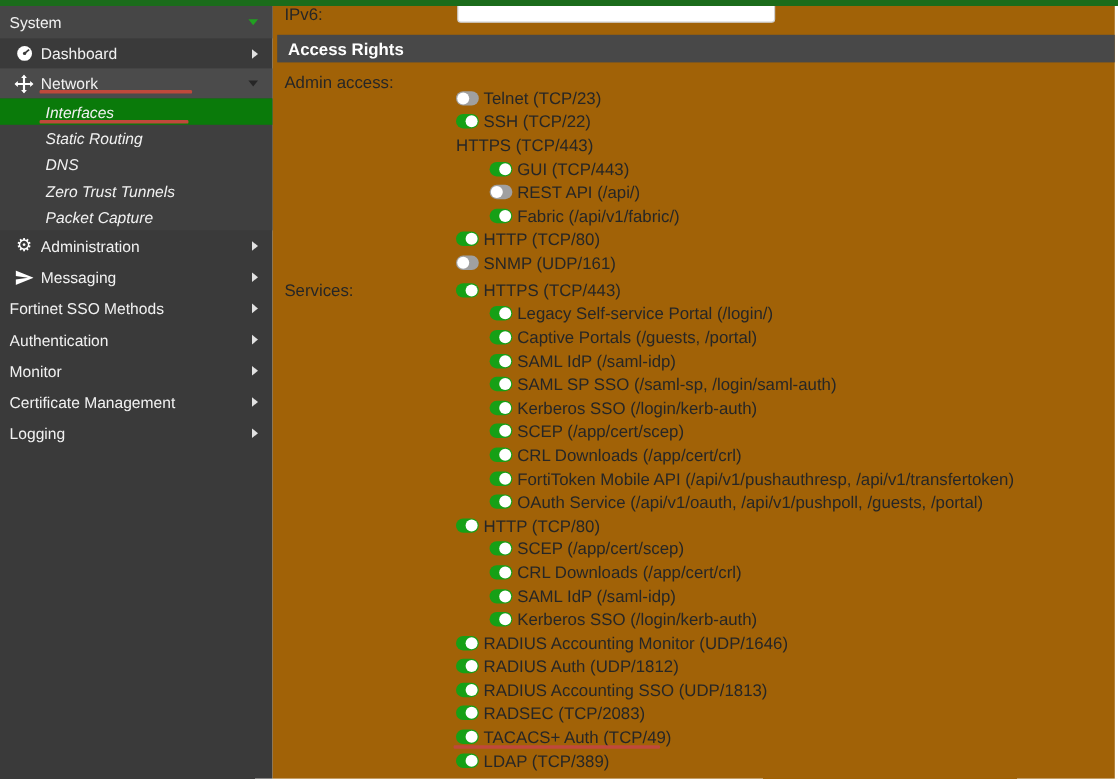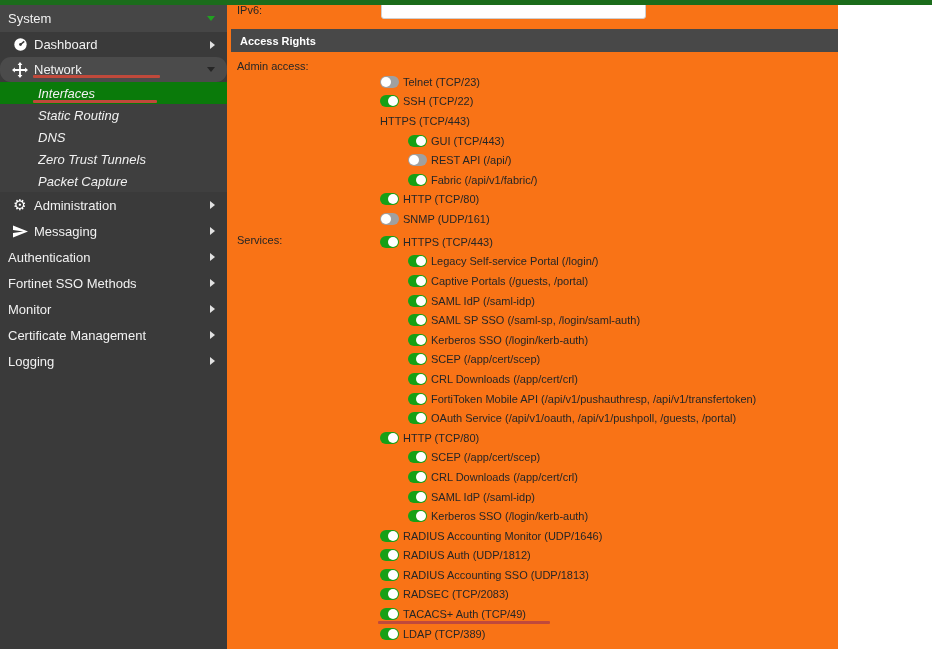--- a/index.html
+++ b/index.html
@@ -16,36 +16,36 @@
   
   .sidebar{position:absolute;left:0;top:0;width:227px;height:649px;background:var(--sidebar_bg);z-index:10;color:#f1f1f1;font-size:13px;}
   .sys-header{position:absolute;left:0;top:5px;width:227px;height:27px;background:var(--sidebar_header_bg);display:flex;align-items:center;padding:0 12px 0 8px;cursor:pointer;}
   .sys-header .lbl{flex:1;}
   .nav{position:absolute;left:0;top:32px;width:227px;}
   .nav-item{display:flex;align-items:center;height:25px;padding-right:12px;position:relative;cursor:pointer;white-space:nowrap;}
   .nav-item.mid,.nav-item.root{height:26px;}
   .nav-item.sub{height:22px;padding-left:38px;font-style:italic;}
   .nav-item.top,.nav-item.mid{padding-left:12px;}
   .nav-item.root{padding-left:8px;}
-  .nav-item.expanded{background:var(--expanded_item_bg);border-radius:11px;}
+  .nav-item.expanded{background:var(--expanded_item_bg);}
   .nav-item.selected{background:var(--selected_green);}
   .submenu{background:var(--submenu_bg);}
   .nav-icon{width:16px;height:16px;margin-right:6px;display:inline-flex;align-items:center;justify-content:center;flex:0 0 16px;}
   .gear-glyph{font-size:15px;color:#fff;line-height:16px;}
   .nav-item .lbl{flex:1;overflow:hidden;}
   .caret{margin-left:auto;width:0;height:0;flex:0 0 auto;}
   .caret.right{border-left:5px solid #e2e2e2;border-top:4px solid transparent;border-bottom:4px solid transparent;}
   .caret.down{border-top:5px solid #e2e2e2;border-left:4px solid transparent;border-right:4px solid transparent;}
   .sys-header .caret.down{border-top-color:#21a121;}
   .nav-item.expanded .caret.down{border-top-color:#262626;}
   .annot{position:absolute;height:3px;background:var(--annotation_red);border-radius:1px;z-index:25;}
   .nav-item .annot{left:33px;top:18px;}
 
   
-  .main{position:absolute;left:227px;top:0;width:611px;height:649px;background:#f97316;color:#262626;font-size:11px;}
+  .main{position:absolute;left:227px;top:0;width:702px;height:649px;background:#a16207;color:#262626;font-size:14px;}
   .ipv6-label{position:absolute;left:10px;top:4px;}
   .ipv6-input{position:absolute;left:154px;top:-2px;width:265px;height:21px;border:1px solid #cfcfcf;border-radius:3px;background:#fff;padding:0 6px;font:inherit;z-index:5;}
   .section-bar{position:absolute;left:4px;top:29px;right:0;height:23px;background:var(--section_header_bg);color:#fff;display:flex;align-items:center;padding-left:9px;font-weight:bold;}
   .field-label{position:absolute;left:10px;}
   .rows{position:absolute;left:153px;}
   .trow{display:flex;align-items:center;height:19.6px;position:relative;white-space:nowrap;}
   .trow .tlabel{line-height:14px;}
   .toggle{position:relative;flex:0 0 19px;width:19px;height:12px;border-radius:6px;margin-right:4px;cursor:pointer;}
   .toggle.on{background:var(--toggle_on_green);}
   .toggle.off{background:var(--toggle_off_gray);}
@@ -116,25 +116,25 @@
         <div class="nav-item mid">
           <span class="nav-icon">
             <svg width="15" height="15" viewBox="0 0 16 16">
               <path d="M0 14.5L16 8 0 1.5v5l11 1.5L0 9.5z" fill="#fff"></path>
             </svg>
           </span>
           <span class="lbl">Messaging</span>
           <span class="caret right"></span>
         </div>
         <div class="nav-item root">
+          <span class="lbl">Fortinet SSO Methods</span>
+          <span class="caret right"></span>
+        </div>
+        <div class="nav-item root">
           <span class="lbl">Authentication</span>
-          <span class="caret right"></span>
-        </div>
-        <div class="nav-item root">
-          <span class="lbl">Fortinet SSO Methods</span>
           <span class="caret right"></span>
         </div>
         <div class="nav-item root">
           <span class="lbl">Monitor</span>
           <span class="caret right"></span>
         </div>
         <div class="nav-item root">
           <span class="lbl">Certificate Management</span>
           <span class="caret right"></span>
         </div>

